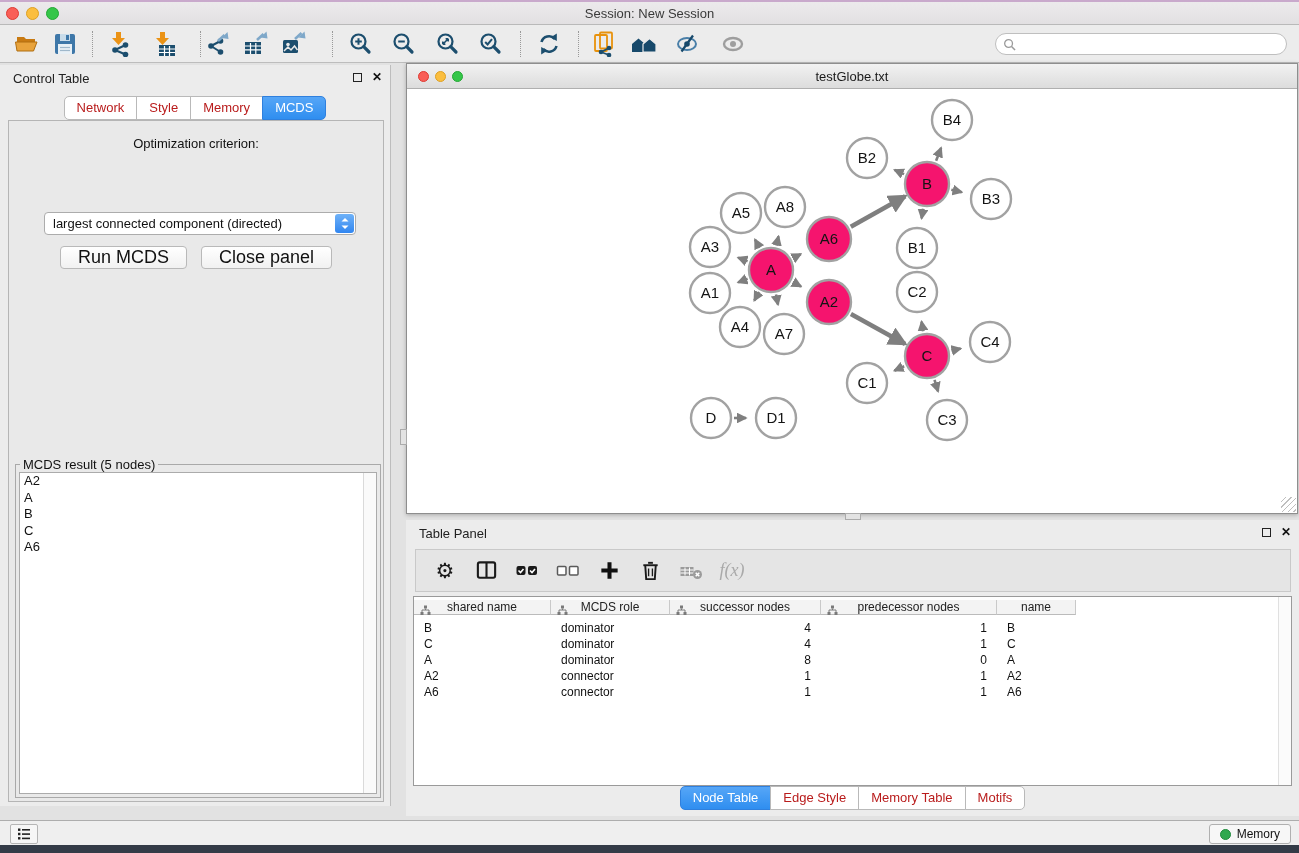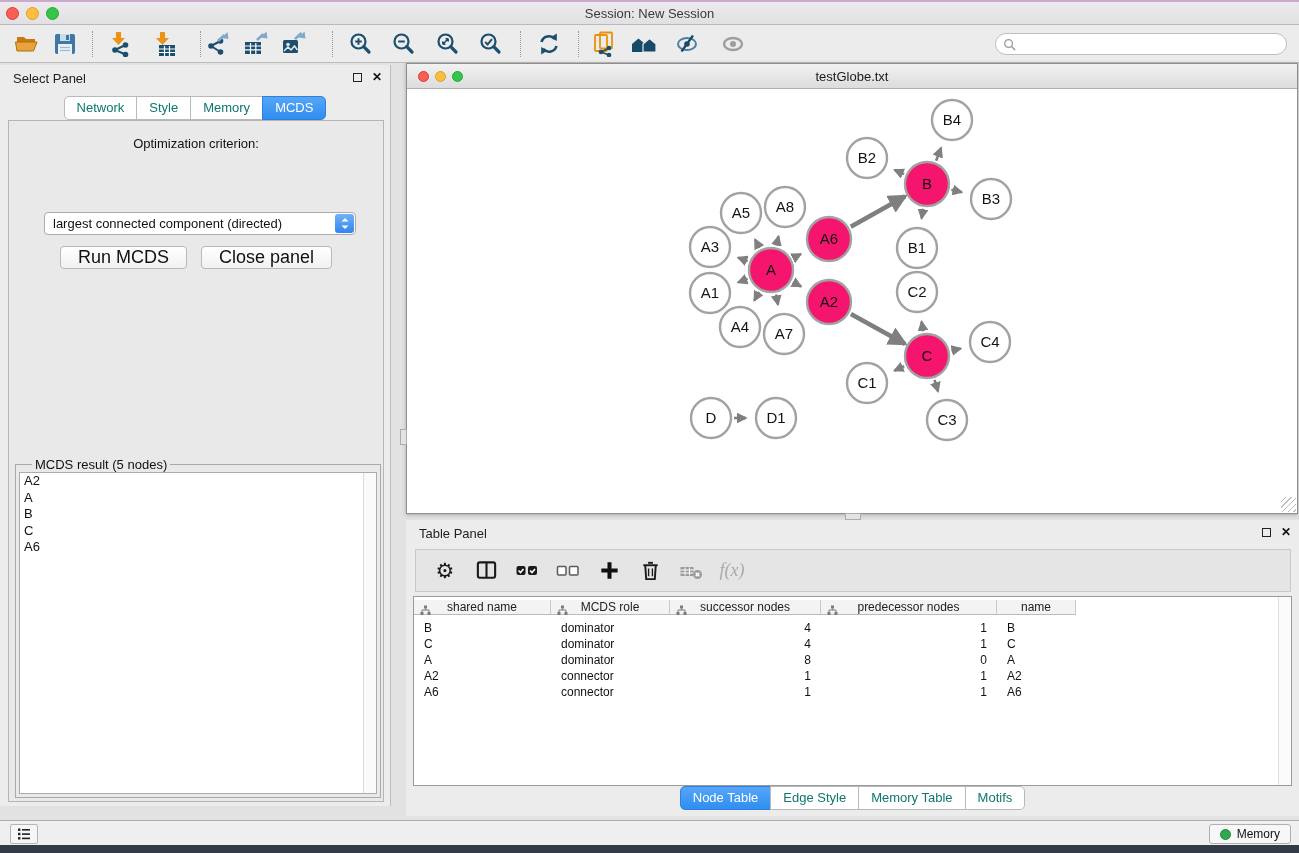--- a/index.html
+++ b/index.html
@@ -27,34 +27,34 @@
 
   
   .control-panel { position:absolute; left:0; top:2px; width:391px; height:741px; background:#ECECEC; border-right:1px solid #BDBDBD; }
   .panel-head { position:absolute; top:0; left:0; right:0; height:26px; }
   .panel-head .ph-title { position:absolute; left:13px; top:6px; font-size:13px; color:#222; }
   .ph-icons { position:absolute; right:8px; top:7px; display:flex; gap:10px; align-items:center; }
   .sq-icon { width:9px; height:9px; border:1.5px solid #222; display:inline-block; }
   .x-icon { font-size:12px; font-weight:bold; color:#111; line-height:11px; }
 
   .cp-tabs { position:absolute; top:31px; left:0; right:0; display:flex; justify-content:center; }
-  .tab { font-size:13px; color:#0f766e; background:#FFF; border:1px solid #B9B9B9; padding:3px 12px 4px; margin-left:-1px; }
+  .tab { font-size:13px; color:#b91c1c; background:#FFF; border:1px solid #B9B9B9; padding:3px 12px 4px; margin-left:-1px; }
   .tab:first-child { border-radius:5px 0 0 5px; margin-left:0; }
   .tab:last-child { border-radius:0 5px 5px 0; }
   .tab.active { background:linear-gradient(#56A6F7,#2F8EF0); border-color:#2F80DE; color:#fff; }
 
   .cp-content { position:absolute; left:8px; top:55px; width:376px; height:682px; background:#E9E9E9; border:1px solid #B5B5B5; }
   .opt-label { text-align:center; margin-top:15px; font-size:13px; color:#111; }
   .dropdown { position:absolute; left:35px; top:91px; width:312px; height:23px; background:#fff; border:1px solid #ACACAC; border-radius:4px; font-size:13px; color:#111; display:flex; align-items:center; padding-left:8px; }
   .dd-stepper { position:absolute; right:1px; top:1px; width:19px; height:19px; border-radius:3px; background:linear-gradient(#6FB2F8,#3186F0); display:flex; align-items:center; justify-content:center; }
   .cp-buttons { position:absolute; top:125px; left:0; right:0; display:flex; justify-content:center; gap:14px; }
   .btn { height:23px; padding:0 17px; font-size:18px; color:#111; background:linear-gradient(#FFFFFF,#F1F1F1); border:1px solid #B9B9B9; border-radius:4px; }
 
   .result-box { position:absolute; left:6px; right:2px; top:336px; bottom:3px; border:1px solid #A9A9A9; }
-  .result-box legend { font-size:13px; color:#111; margin-left:16px; padding:0 3px; }
+  .result-box legend { font-size:13px; color:#111; margin-left:4px; padding:0 3px; }
   .result-inner { position:absolute; left:3px; right:3px; top:0px; bottom:3px; background:#fff; border:1px solid #ABABAB; }
   .result-scroll { position:absolute; right:0; top:0; bottom:0; width:13px; background:#FAFAFA; border-left:1px solid #DADADA; }
   .result-item { font-size:13px; color:#111; line-height:16.5px; padding-left:4px; }
 
   
   .network-window { position:absolute; left:406px; top:0px; width:892px; height:451px; background:#fff; border:1px solid #8E8E8E; box-shadow:0 1px 4px rgba(0,0,0,0.25); }
   .nw-titlebar { position:absolute; top:0; left:0; right:0; height:25px; background:linear-gradient(#F2F2F2,#DCDCDC); border-bottom:1px solid #AFAFAF; }
   .nw-lights { position:absolute; left:11px; top:7px; display:flex; gap:6px; }
   .nw-light { width:11px; height:11px; border-radius:50%; }
   .nw-title { position:absolute; left:0; right:0; top:5px; text-align:center; font-size:13px; color:#1A1A1A; }
@@ -226,21 +226,21 @@
         <path d="M9.2 9.2L13 13" stroke="#9A9A9A" stroke-width="1.6"></path>
       </svg>
     <input type="text" value="" style="">
   </div>
 </div>
 
 <div class="workspace">
 
   <div class="control-panel">
     <div class="panel-head">
-      <span class="ph-title">Select Panel</span>
+      <span class="ph-title">Control Table</span>
       <span class="ph-icons">
         <span class="sq-icon"></span>
         <span class="x-icon">✕</span>
       </span>
     </div>
     <div class="cp-tabs" id="cpTabs">
         <div class="tab">Network</div>
         <div class="tab">Style</div>
         <div class="tab">Memory</div>
         <div class="tab active">MCDS</div>

